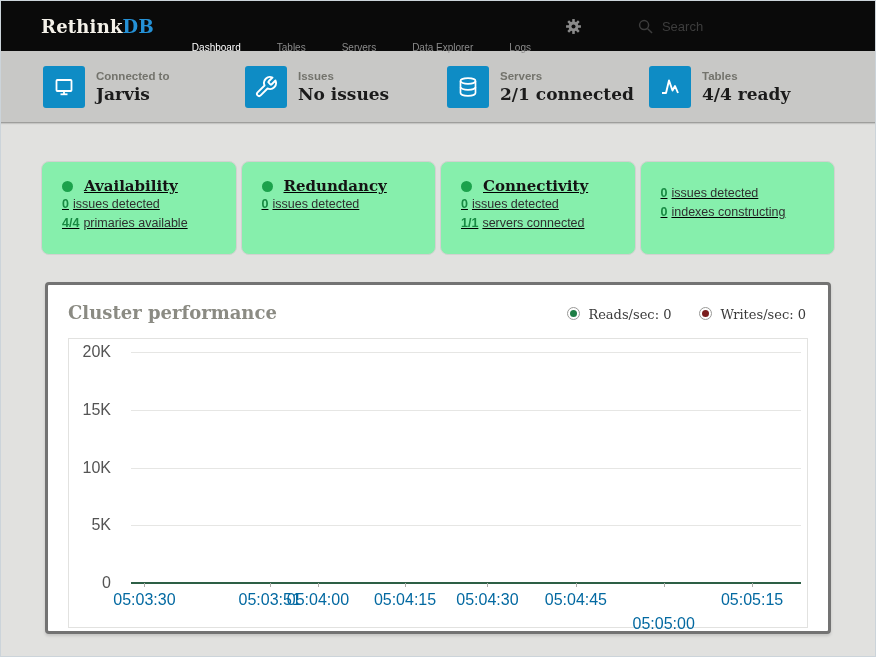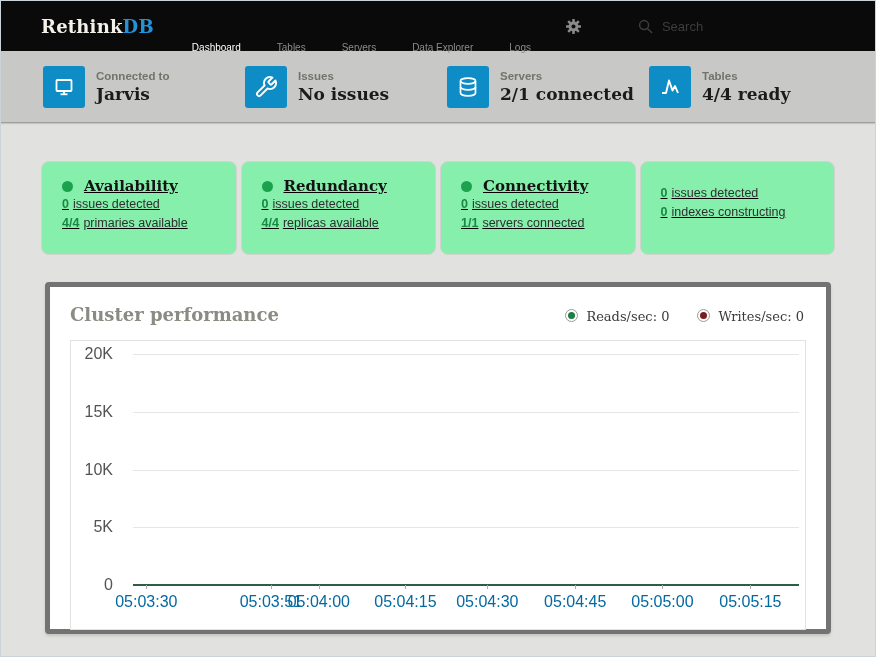--- a/index.html
+++ b/index.html
@@ -60,21 +60,21 @@
   .panel-title-row { display:flex; align-items:center; }
   .green-dot { width:11px; height:11px; border-radius:50%; background:#1ca24c; flex:0 0 11px; }
   .panel-title { font-family:"DejaVu Serif", serif; font-weight:bold; font-size:15px; color:#141414; margin-left:11px; }
   .panel-line { font-size:12.5px; color:#2f2f2f; line-height:19px; }
   .panel-line:first-of-type { margin-top:7px; }
   .panel-line .num { color:#178a42; font-weight:bold; margin-right:4px; }
 
   
   .perf-panel {
     margin:27px 4px 0 4px; height:352px; background:#ffffff;
-    border:5px solid #737373; border-radius:4px; box-shadow:0 2px 3px rgba(0,0,0,.13);
+    border:3px solid #737373; border-radius:4px; box-shadow:0 2px 3px rgba(0,0,0,.13);
     padding:17px 20px 0 20px; position:relative;
   }
   .perf-title { font-family:"DejaVu Serif", serif; font-weight:bold; font-size:18px; color:#8b8b83; }
   .legend { position:absolute; right:22px; top:22px; display:flex; align-items:center; gap:28px; }
   .legend-item { display:flex; }
   .legend-dot {
     width:13px; height:13px; border:1px solid #99999.7; border:1px solid #9a9a98; border-radius:50%;
     background:#fff; display:flex; align-items:center; justify-content:center; flex:0 0 13px;
   }
   .legend-dot-inner { width:7px; height:7px; border-radius:50%; display:block; }
@@ -202,21 +202,20 @@
         <div class="panel-line"><span class="num">0</span><span>issues detected</span></div>
         <div class="panel-line"><span class="num">4/4</span><span>primaries available</span></div>
       </div>
 
       <div class="panel">
         <div class="panel-title-row">
           <span class="green-dot"></span>
           <span class="panel-title">Redundancy</span>
         </div>
         <div class="panel-line"><span class="num">0</span><span>issues detected</span></div>
-        <div class="panel-line"><span class="num">4/4</span><span>replicas available</span></div>
       </div>
 
       <div class="panel">
         <div class="panel-title-row">
           <span class="green-dot"></span>
           <span class="panel-title">Connectivity</span>
         </div>
         <div class="panel-line"><span class="num">0</span><span>issues detected</span></div>
         <div class="panel-line"><span class="num">1/1</span><span>servers connected</span></div>
       </div>
@@ -266,21 +265,21 @@
             <div class="xlabel" style="left: 20.7%;">05:03:51</div>
             <div class="xtick" style="left: 27.9%;"></div>
             <div class="xlabel" style="left: 27.9%;">05:04:00</div>
             <div class="xtick" style="left: 40.9%;"></div>
             <div class="xlabel" style="left: 40.9%;">05:04:15</div>
             <div class="xtick" style="left: 53.2%;"></div>
             <div class="xlabel" style="left: 53.2%;">05:04:30</div>
             <div class="xtick" style="left: 66.4%;"></div>
             <div class="xlabel" style="left: 66.4%;">05:04:45</div>
             <div class="xtick" style="left: 79.5%;"></div>
-            <div class="xlabel" style="left: 79.5%;">05:05:00</div>
+            <div class="xlabel" style="left: 79.5%; margin-top: 24px;">05:05:00</div>
             <div class="xtick" style="left: 92.7%;"></div>
             <div class="xlabel" style="left: 92.7%;">05:05:15</div>
           </div>
       </div>
     </div>
 
   </div>
 </div>
 
 </body></html>

